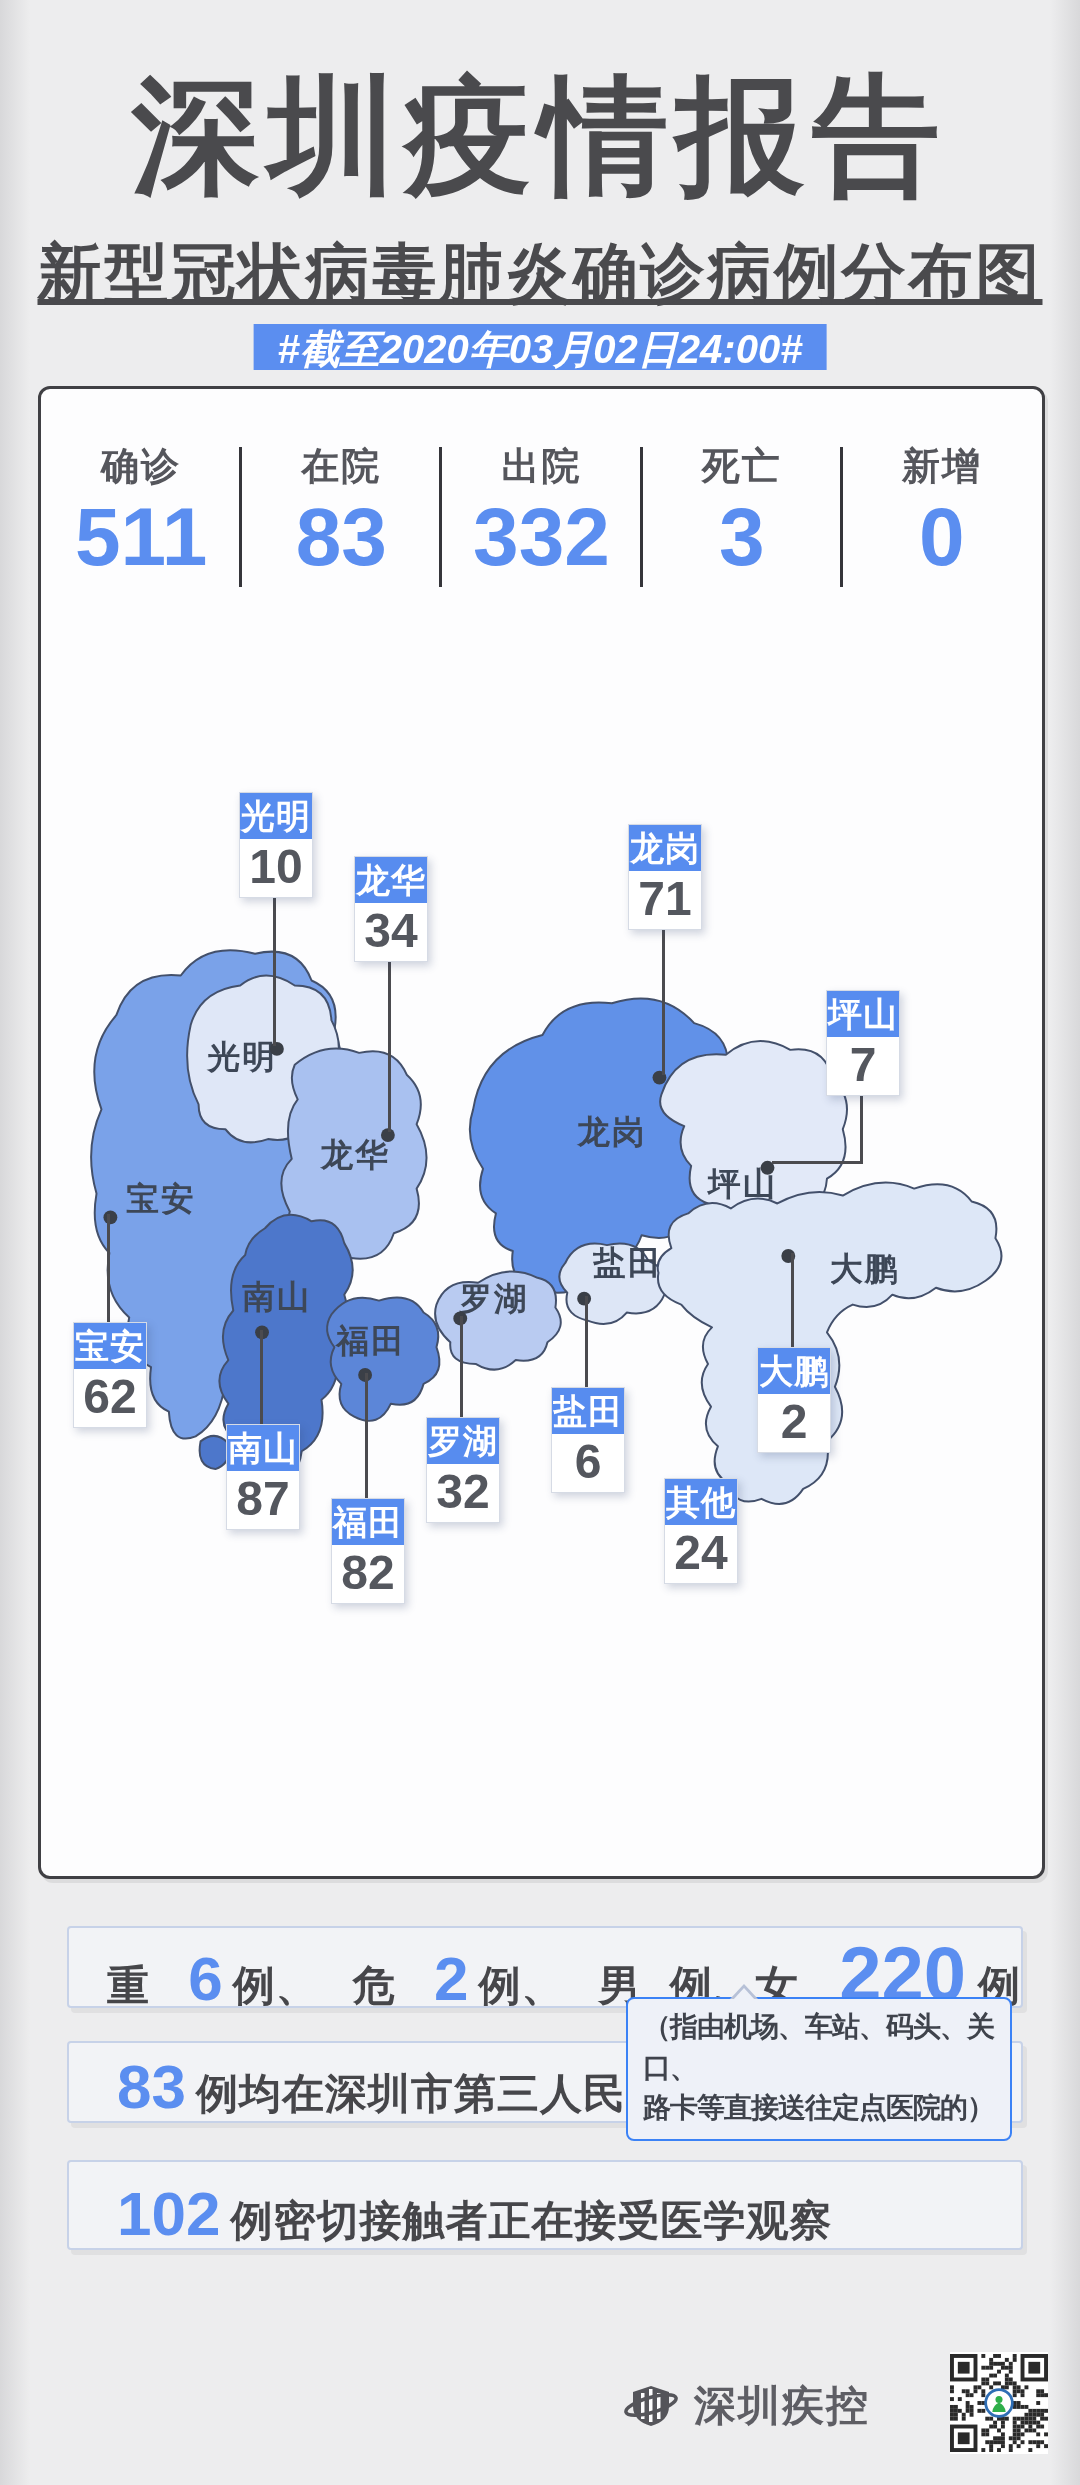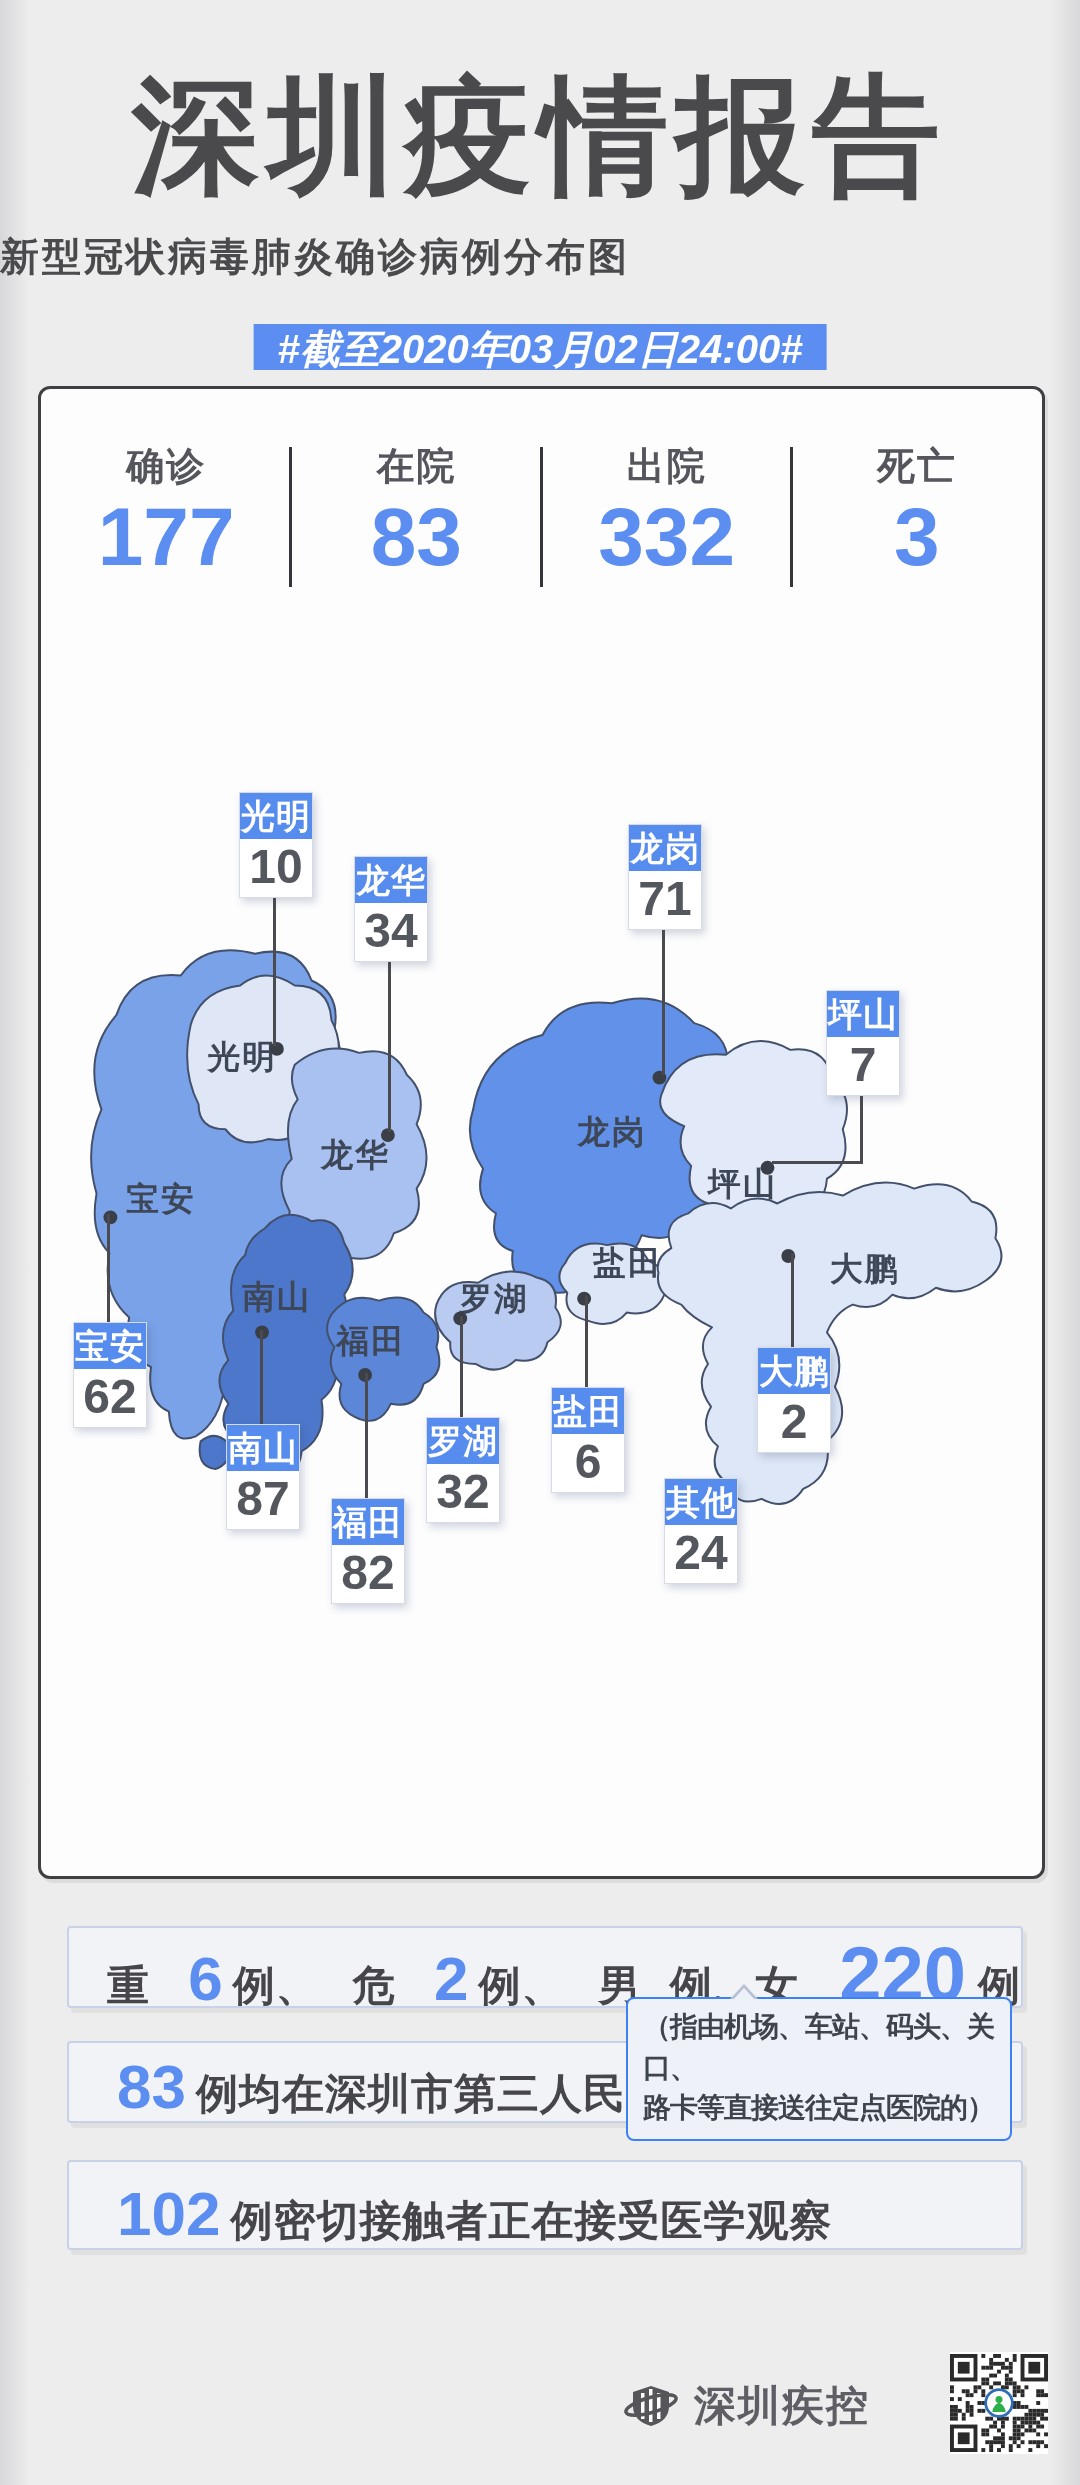--- a/index.html
+++ b/index.html
@@ -2,22 +2,22 @@
 <html><head>
 <meta charset="utf-8">
 <style>
   html,body{margin:0;padding:0;}
   body{width:1080px;height:2485px;font-family:"Liberation Sans","DejaVu Sans",sans-serif;}
   .poster{position:relative;width:1080px;height:2485px;overflow:hidden;
     background:linear-gradient(90deg,#d8d8da 0,#ededee 30px,#ededee 1050px,#d8d8da 1080px);}
   
   .title{position:absolute;top:62px;left:0;width:100%;text-align:center;
     font-size:128px;font-weight:800;color:#4a4a4d;letter-spacing:8px;line-height:1.15;}
-  .subtitle{position:absolute;top:230px;left:0;width:100%;text-align:left;
-    font-size:39px;font-weight:700;color:#4a4a4d;letter-spacing:3px;}
+  .subtitle{position:absolute;top:230px;left:0;width:100%;text-align:center;
+    font-size:64px;font-weight:700;color:#4a4a4d;letter-spacing:3px;text-decoration:underline;}
   .banner{position:absolute;top:324px;left:50%;transform:translateX(-50%);
     background:#5b8ef0;color:#ffffff;font-size:40px;font-weight:700;font-style:italic;
     line-height:50px;height:46px;padding:0 24px;white-space:nowrap;}
   
   .card{position:absolute;left:38px;top:386px;width:1001px;height:1487px;
     background:#fdfdfe;border:3px solid #404044;border-radius:12px;
     box-shadow:3px 4px 0 rgba(0,0,0,.07);}
   
   .stats-row{position:absolute;left:0;top:52px;width:100%;display:flex;}
   .stat{flex:1;text-align:center;position:relative;}
@@ -66,33 +66,37 @@
 <div class="poster">
 
   <div class="title">深圳疫情报告</div>
   <div class="subtitle">新型冠状病毒肺炎确诊病例分布图</div>
   <div class="banner">#截至2020年03月02日24:00#</div>
 
   <section class="card">
     <div class="stats-row" id="stats-row">
         <div class="stat">
           <div class="stat-label">确诊</div>
-          <div class="stat-value">177</div>
+          <div class="stat-value">511</div>
         </div>
         <div class="stat">
           <div class="stat-label">在院</div>
           <div class="stat-value">83</div>
         </div>
         <div class="stat">
           <div class="stat-label">出院</div>
           <div class="stat-value">332</div>
         </div>
         <div class="stat">
           <div class="stat-label">死亡</div>
           <div class="stat-value">3</div>
+        </div>
+        <div class="stat">
+          <div class="stat-label">新增</div>
+          <div class="stat-value">0</div>
         </div>
       </div>
 
     <svg class="map-svg" viewBox="0 0 1010 650" xmlns="http://www.w3.org/2000/svg">
       <path d="M60,175 Q40,120 75,80 Q90,35 140,40 Q165,5 215,18 Q258,8 272,45 Q302,58 295,95 Q312,140 296,178 Q308,215 284,242 Q298,290 268,328 Q258,350 240,355 Q250,395 225,420 Q215,455 185,450 Q180,490 155,505 Q130,515 128,480 Q105,470 110,435 Q80,420 88,385 Q60,360 68,320 Q48,300 55,260 Q42,215 60,175 Z" style="fill: rgb(122, 162, 233);"></path>
       <path d="M150,90 Q160,55 200,50 Q225,30 255,50 Q290,50 292,85 Q308,115 290,145 Q298,175 270,185 Q258,210 228,205 Q200,215 185,195 Q158,195 158,170 Q140,135 150,90 Z" style="fill: rgb(223, 231, 247);"></path>
       <path d="M255,130 Q285,105 320,118 Q355,110 368,140 Q390,160 378,190 Q398,225 378,255 Q388,290 355,300 Q345,330 312,325 Q285,340 268,315 Q242,305 250,278 Q232,245 252,225 Q242,185 258,165 Q248,145 255,130 Z" style="fill: rgb(169, 193, 240);"></path>
       <path d="M435,175 Q445,115 505,100 Q525,62 575,68 Q625,52 658,88 Q695,98 692,135 Q718,158 705,192 Q715,228 685,245 Q688,278 655,285 Q640,312 605,302 Q595,332 560,330 Q545,368 505,358 Q470,352 475,318 Q450,310 458,280 Q435,265 445,235 Q425,205 435,175 Z" style="fill: rgb(97, 145, 232);"></path>
       <path d="M225,295 Q245,272 272,288 Q298,282 305,310 Q322,338 305,362 Q315,395 295,412 Q305,450 282,468 Q288,505 262,520 Q258,552 232,545 Q212,560 200,540 Q185,528 196,508 Q175,495 188,472 Q170,448 188,428 Q175,398 193,378 Q185,340 205,322 Q208,305 225,295 Z M160,510 Q175,498 188,512 Q192,532 175,538 Q155,535 160,510 Z" style="fill: rgb(77, 119, 203);"></path>
       <path d="M292,382 Q310,358 340,368 Q372,358 385,380 Q405,392 398,415 Q408,442 385,452 Q378,478 352,472 Q340,498 315,485 Q295,475 302,452 Q285,435 295,415 Q282,398 292,382 Z" style="fill: rgb(92, 134, 216);"></path>

